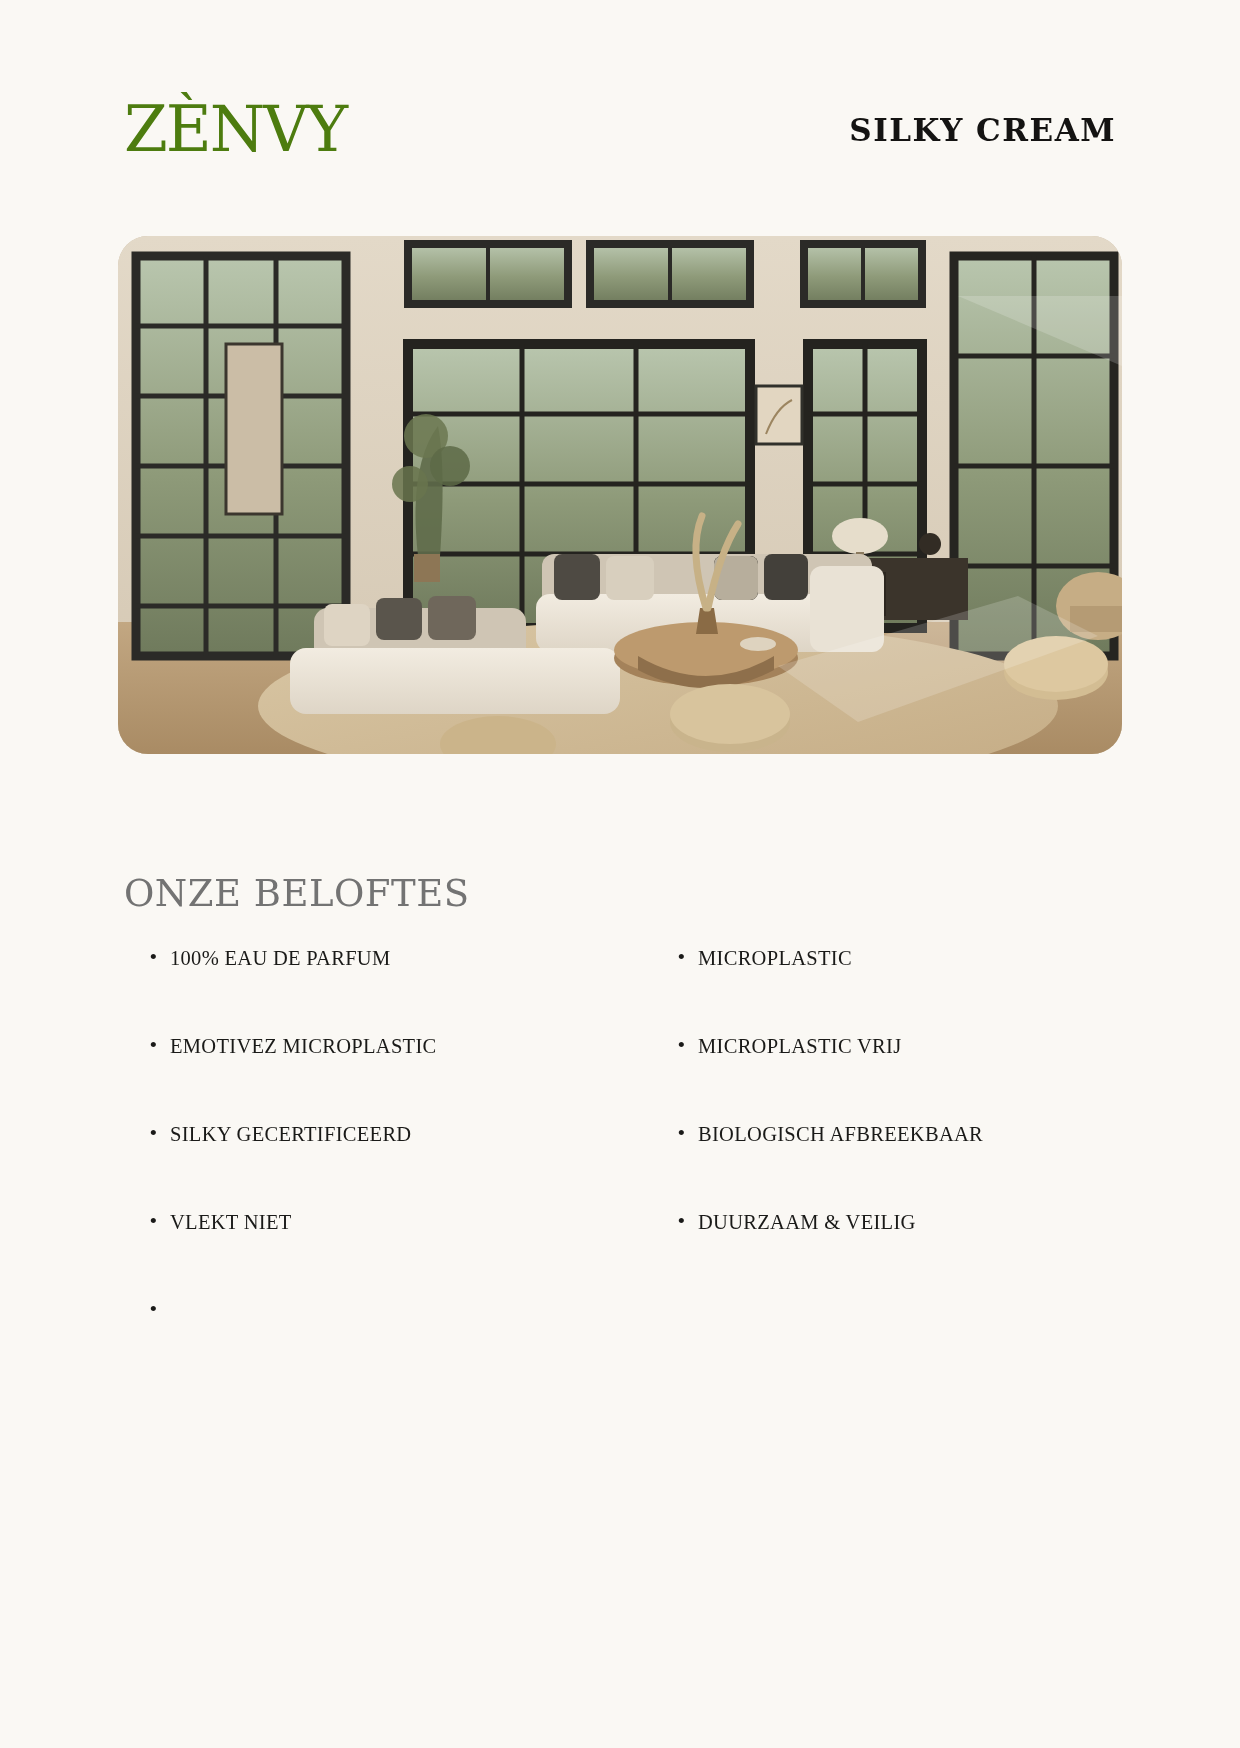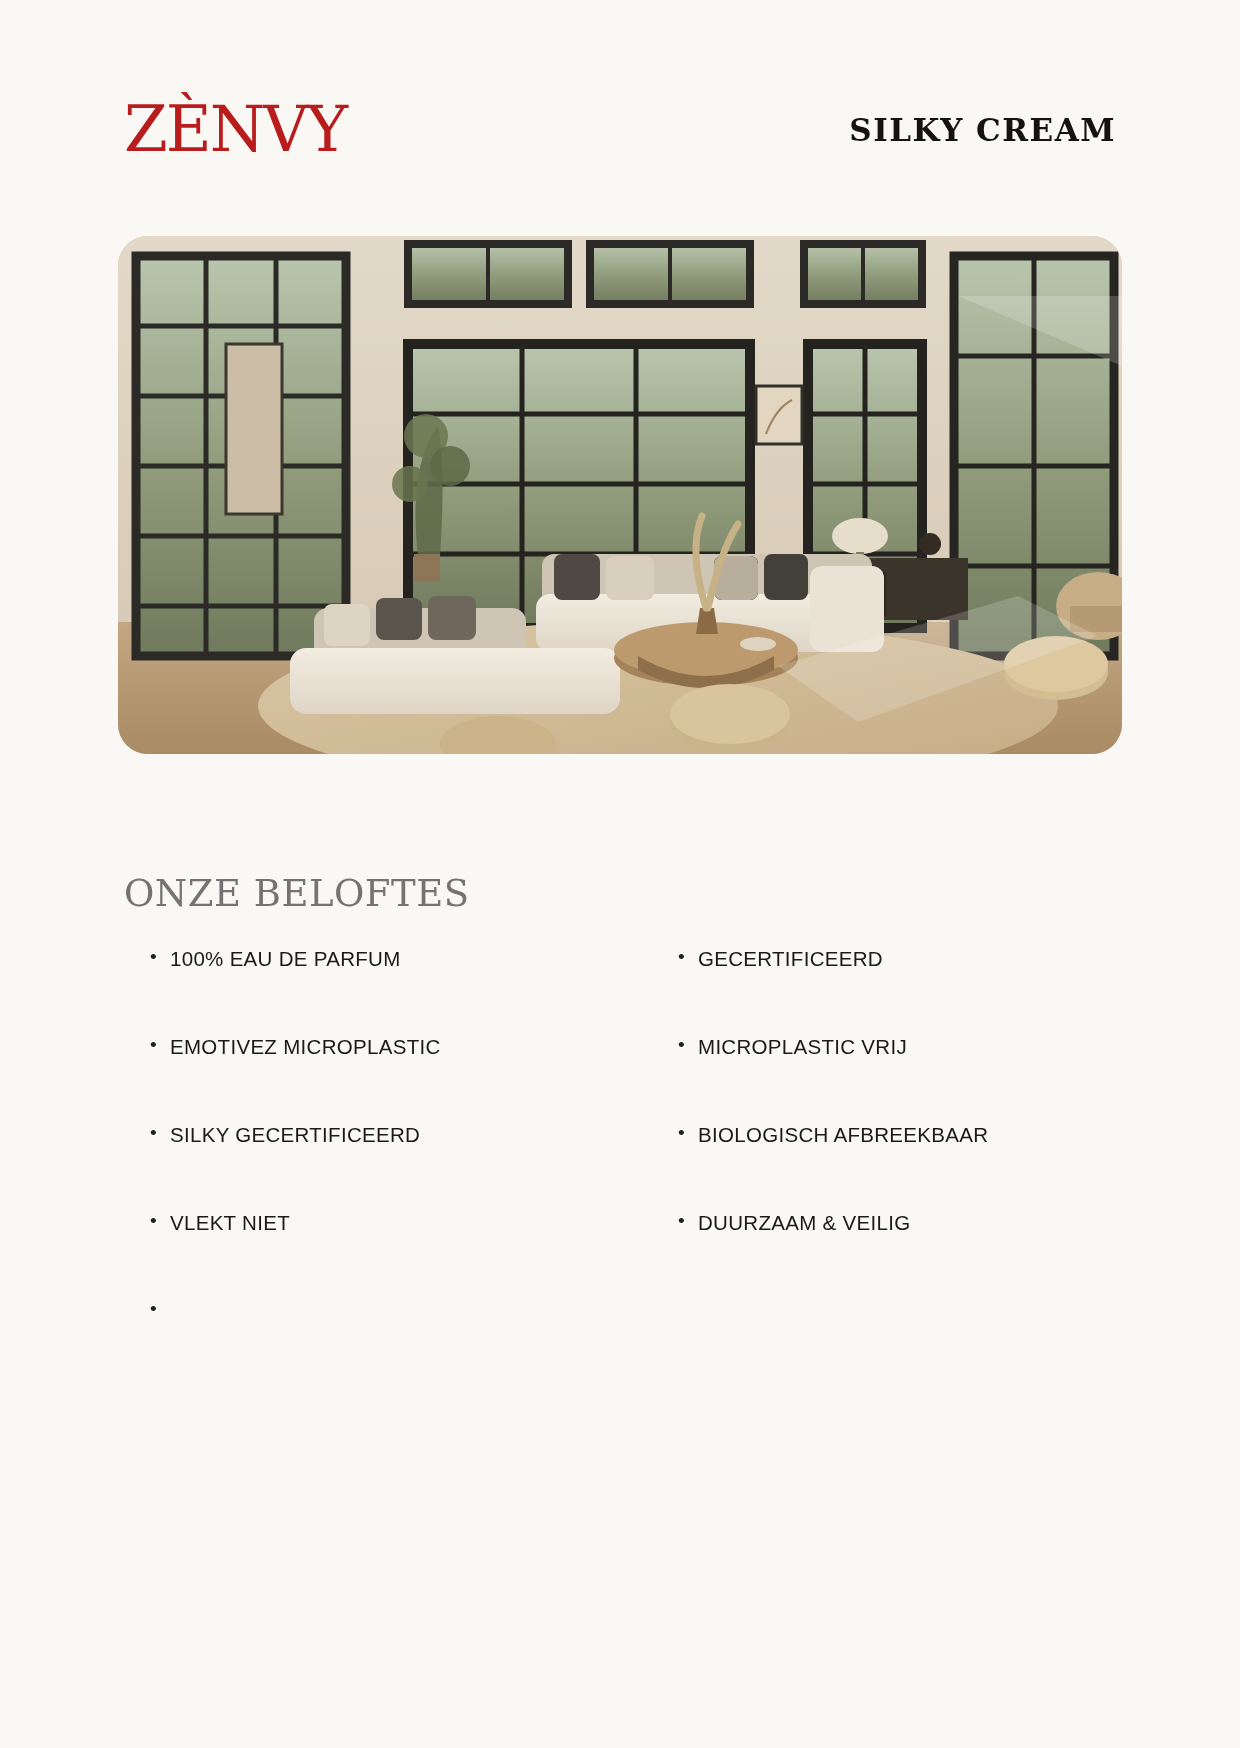--- a/index.html
+++ b/index.html
@@ -32,21 +32,21 @@
     display: flex;
     align-items: flex-start;
     justify-content: space-between;
   }
 
   .brand-logo {
     font-family: "DejaVu Serif", serif;
     font-size: 63px;
     line-height: 0.95;
     letter-spacing: -2px;
-    color: #b91c1c;
+    color: #4d7c0f;
     font-weight: 400;
     position: relative;
     top: -8px;
   }
 
   .product-name {
     font-family: "DejaVu Serif", serif;
     font-size: 31px;
     letter-spacing: 1.5px;
     color: #141312;
@@ -104,21 +104,21 @@
 
   .bullet {
     flex: 0 0 auto;
     width: 20px;
     font-size: 19px;
     color: #1a1a18;
     line-height: 1.25;
     text-align: left;
   }
   .promise-text {
-    font-family: Liberation Sans, sans-serif;
+    font-family: Liberation Serif, serif;
     font-size: 20.5px;
     letter-spacing: 0.3px;
     color: #1a1a18;
     max-width: 330px;
   }
 </style>
 </head>
 <body>
 
 <div class="page">
@@ -311,21 +311,21 @@
         <span class="promise-text">VLEKT NIET</span>
       </div>
       <div class="promise-item">
         <span class="bullet">•</span>
       </div>
     </div>
 
     <div class="promise-col right">
       <div class="promise-item">
         <span class="bullet">•</span>
-        <span class="promise-text">GECERTIFICEERD</span>
+        <span class="promise-text">MICROPLASTIC</span>
       </div>
       <div class="promise-item">
         <span class="bullet">•</span>
         <span class="promise-text">MICROPLASTIC VRIJ</span>
       </div>
       <div class="promise-item">
         <span class="bullet">•</span>
         <span class="promise-text">BIOLOGISCH AFBREEKBAAR</span>
       </div>
       <div class="promise-item">

